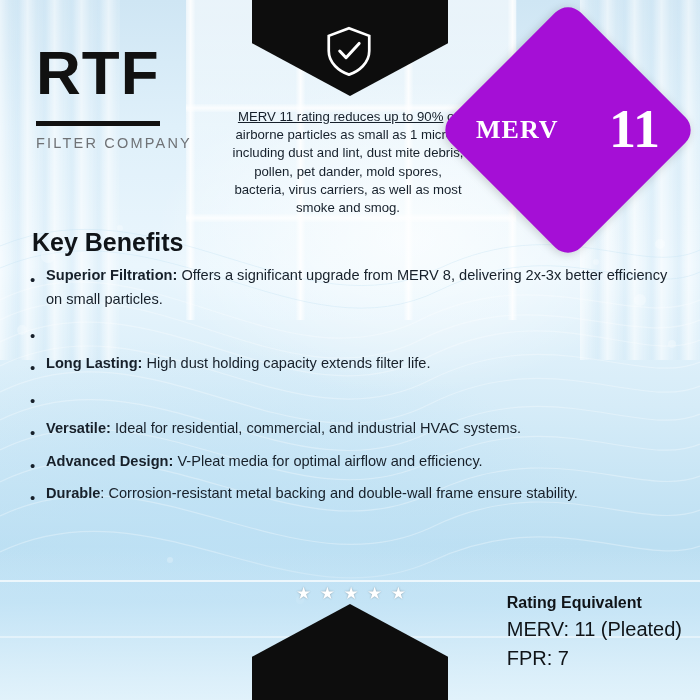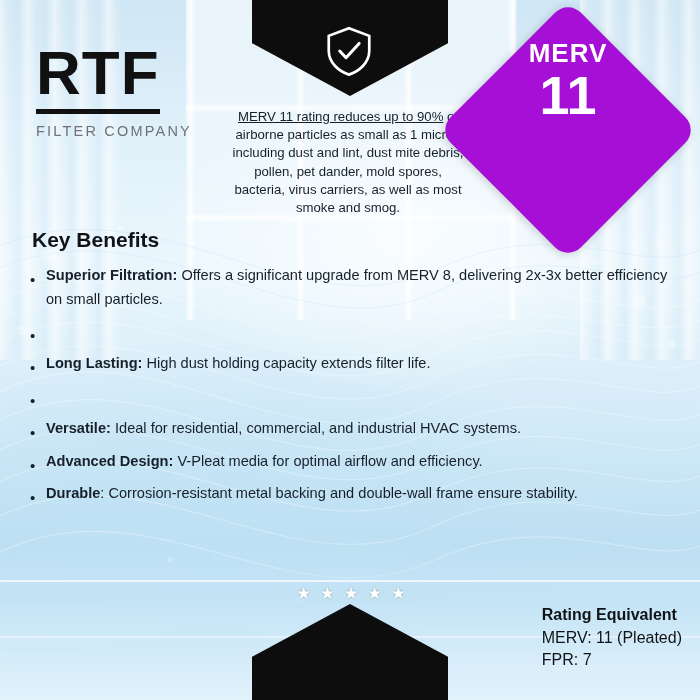--- a/index.html
+++ b/index.html
@@ -72,21 +72,21 @@
   }
 
   .shield-icon { position: absolute; left: 322px; top: 24px; width: 54px; height: 54px; z-index: 6; }
 
   
   .logo { position: absolute; left: 36px; top: 44px; z-index: 5; }
   .logo-mark {
     font-family: "Liberation Sans", sans-serif;
     font-size: 62px; font-weight: 700; letter-spacing: 1px;
     color: #111; line-height: 0.92;
-    border-bottom: 5px solid #111; padding-bottom: 8px;
+    border-bottom: 5px solid #111; padding-bottom: 20px;
     display: inline-block;
   }
   .logo-sub {
     margin-top: 9px;
     font-size: 14.5px; letter-spacing: 2.2px; color: #6f7276; font-weight: 400;
   }
 
   
   .merv-desc {
     position: absolute; left: 232px; top: 108px; width: 232px;
@@ -102,30 +102,31 @@
   }
   .merv-diamond {
     position: absolute; inset: 0;
     background: #a50fd6;
     border-radius: 18px;
     transform: rotate(45deg);
     box-shadow: 0 2px 10px rgba(0,0,0,0.18);
   }
   .merv-text {
     position: absolute; inset: 0; z-index: 2;
-    display: flex; flex-direction: column; align-items: center; justify-content: flex-start;
+    display: flex; flex-direction: row; align-items: center; justify-content: space-between;
     color: #fff;
+    font-family: Liberation Serif, serif;
   }
   .merv-word { font-size: 26px; font-weight: 700; letter-spacing: 1px; }
   .merv-num { font-size: 54px; font-weight: 700; line-height: 1.05; margin-top: -2px; }
 
   
   .benefits-title {
     position: absolute; left: 32px; top: 228px; z-index: 6;
-    font-size: 21px; font-weight: 700; color: #101418;
+    font-size: 25px; font-weight: 700; color: #101418;
   }
   .benefits {
     position: absolute; left: 30px; top: 264px; width: 640px; z-index: 6;
   }
   .benefit {
     display: flex; align-items: flex-start;
     font-size: 14.6px; line-height: 1.62; color: #17202a;
     margin-bottom: 9px;
   }
   .bullet {
@@ -140,21 +141,21 @@
     display: flex; justify-content: space-between; color: #fff;
     font-size: 17px; text-shadow: 0 0 2px rgba(0,0,0,0.35);
   }
 
   
   .rating {
     position: absolute; right: 18px; bottom: 28px; z-index: 7;
     text-align: left; color: #101418;
   }
   .rating-title { font-size: 16px; font-weight: 700; margin-bottom: 3px; }
-  .rating-line { font-size: 16px; line-height: 1.42; }
+  .rating-line { font-size: 20px; line-height: 1.42; }
 </style>
 </head>
 <body>
 
 <div id="page">
 
   <div class="bg-layer">
     <div class="window-frame"></div>
     <div class="mullion-v" style="left:186px;"></div>
     <div class="mullion-v" style="left:296px;"></div>

